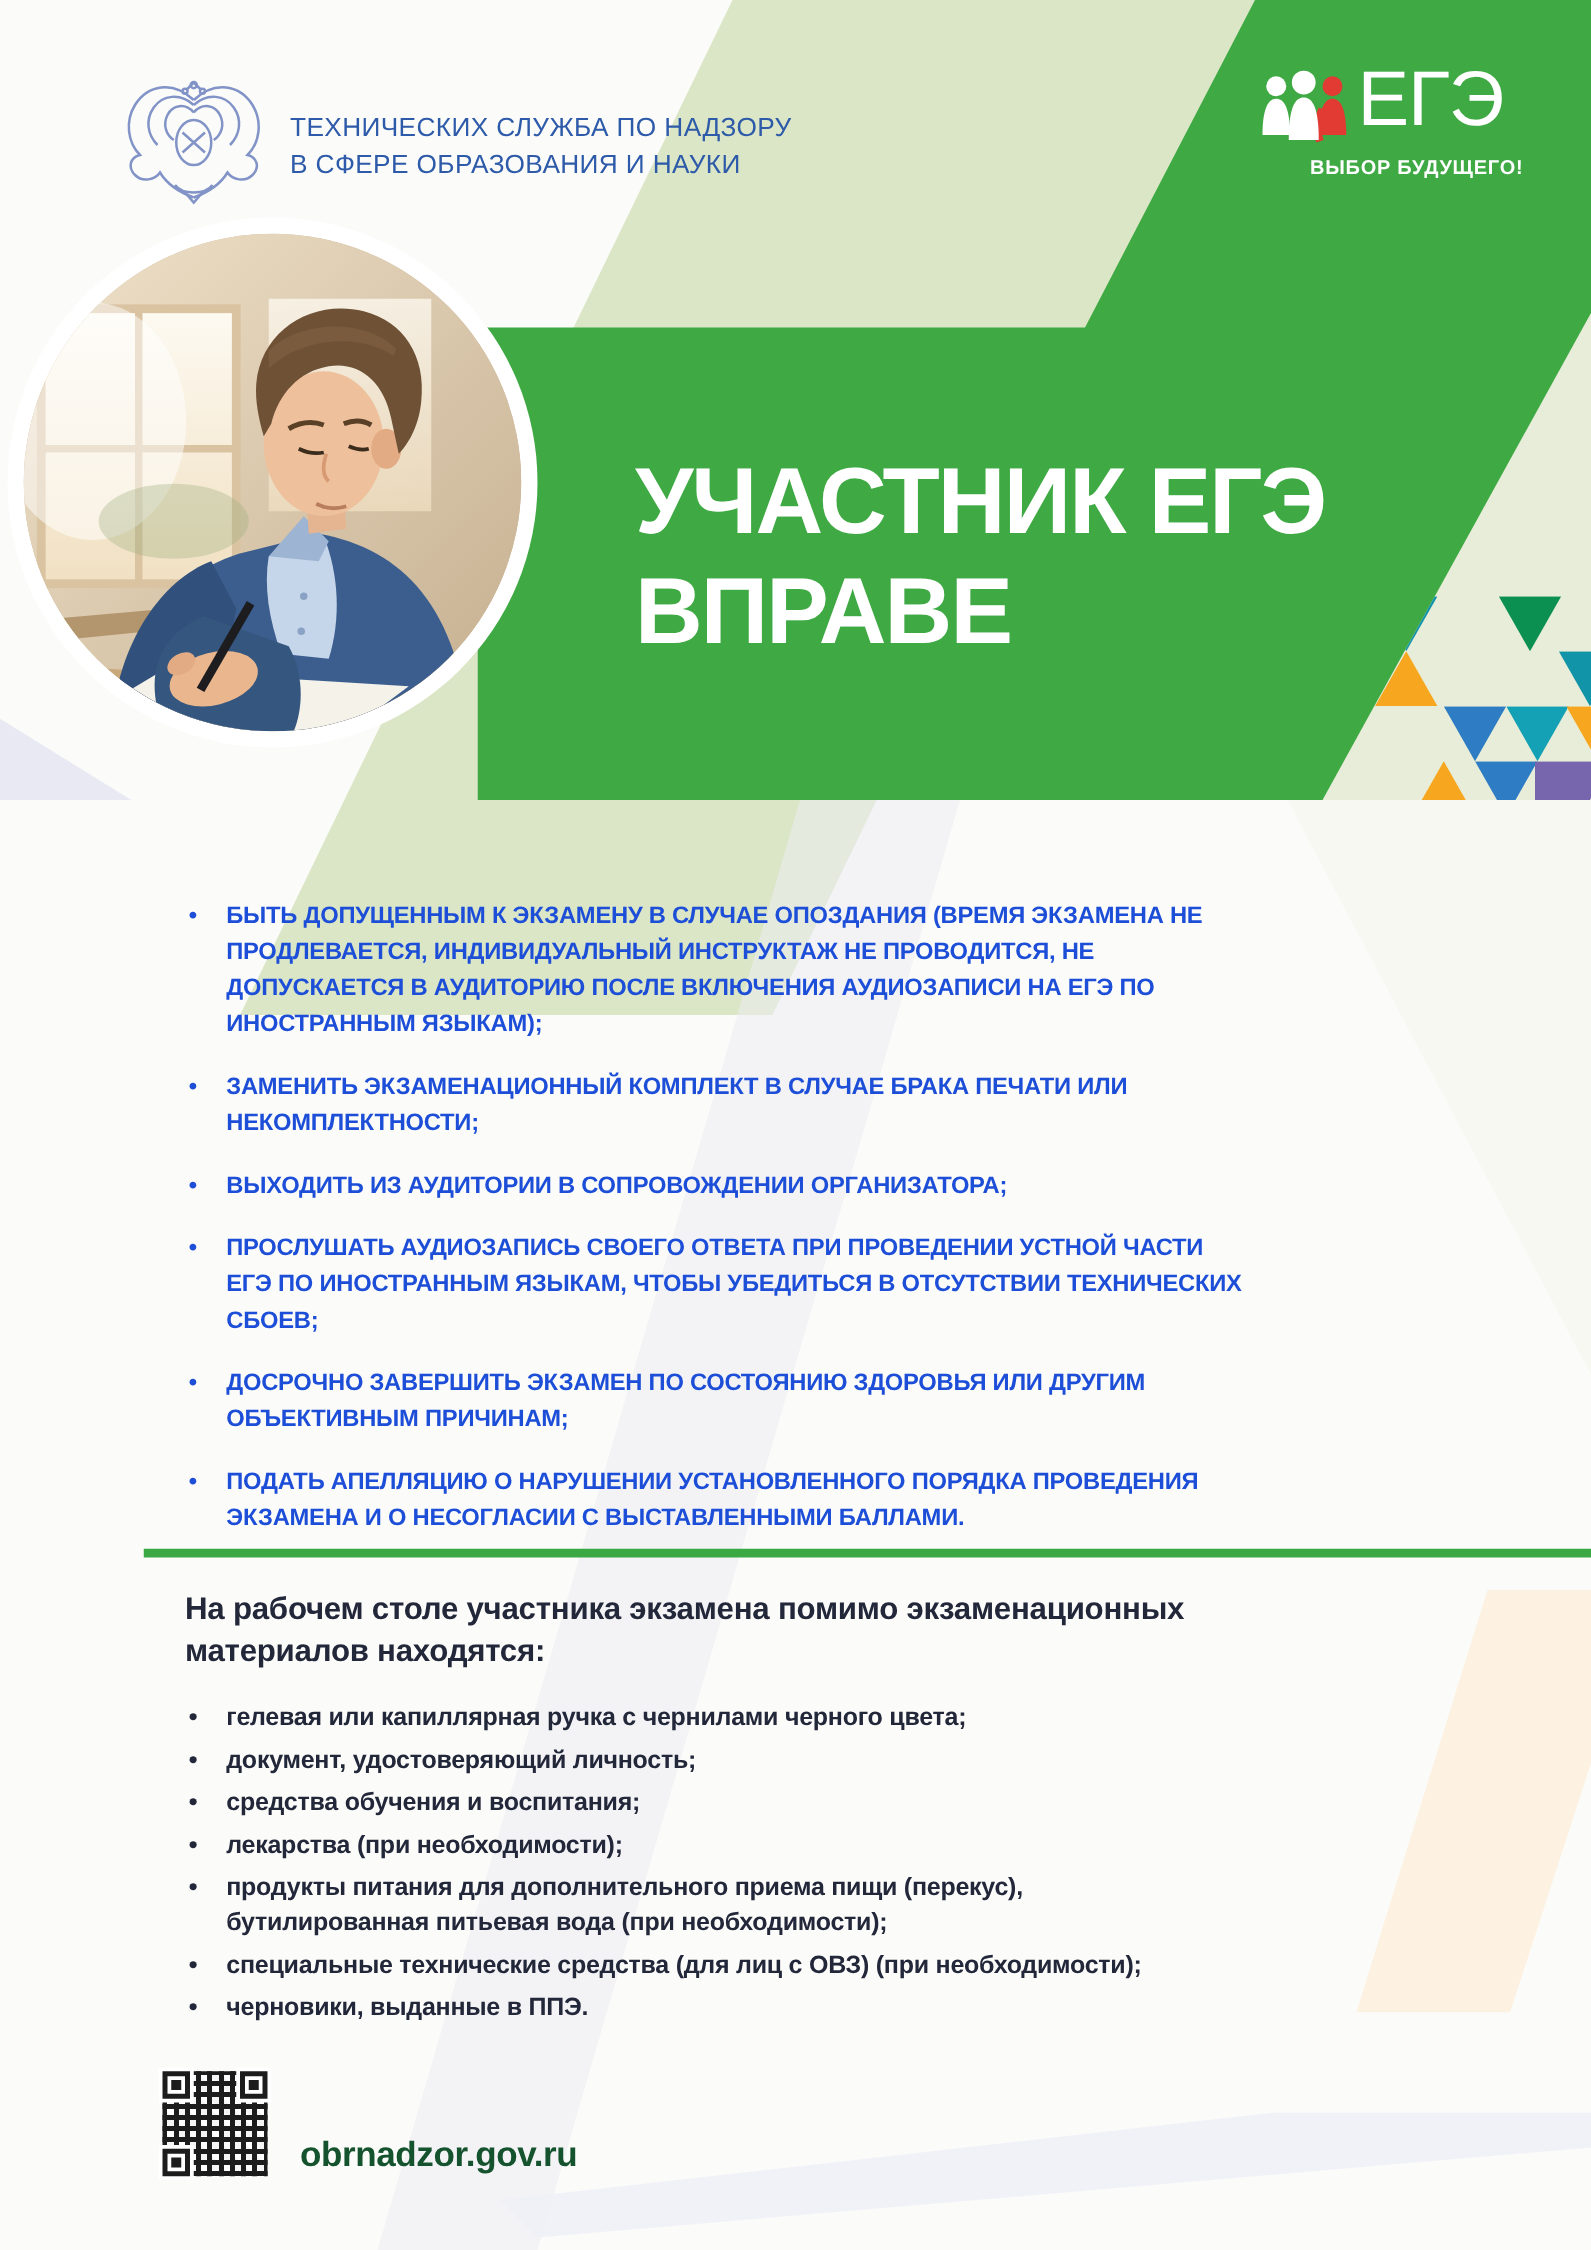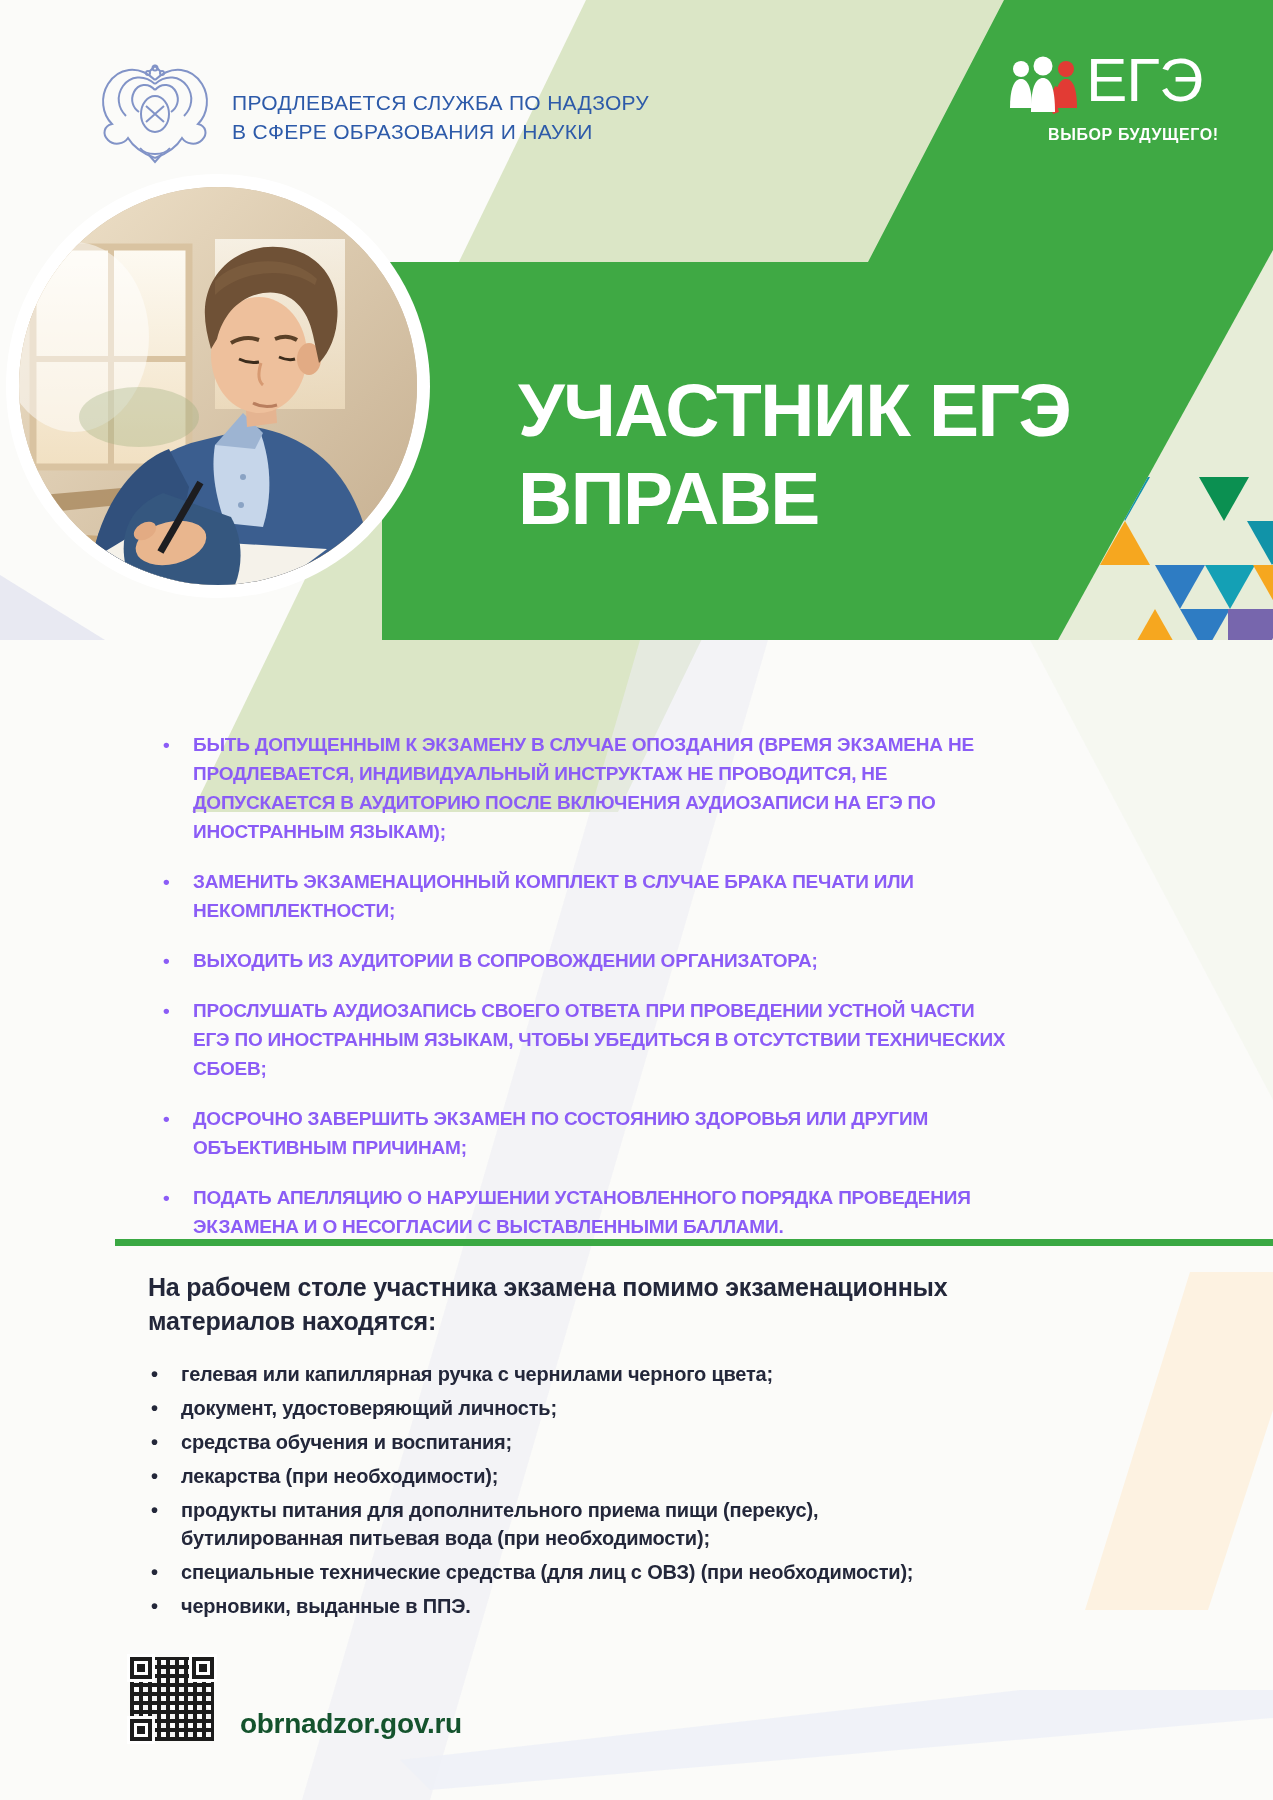--- a/index.html
+++ b/index.html
@@ -49,22 +49,22 @@
   .ege-people{position:absolute;left:0;top:4px;width:78px;height:66px;}
   .ege-text{position:absolute;left:80px;top:-8px;font-size:62px;font-weight:normal;letter-spacing:-1px;}
   .ege-tagline{position:absolute;left:2px;top:74px;font-size:16px;font-weight:bold;letter-spacing:.6px;white-space:nowrap;margin-left:40px;}
 
   
   .photo-ring{left:6px;top:174px;width:424px;height:424px;border-radius:50%;background:#fff;}
   .photo{left:19px;top:187px;width:398px;height:398px;border-radius:50%;overflow:hidden;background:#cdb99d;}
   .hero-title{left:500px;top:348px;color:#fff;font-weight:bold;font-size:75px;line-height:88px;letter-spacing:-1.5px;white-space:nowrap;}
 
   
-  .rights-list{left:148px;top:718px;width:850px;margin:12px;padding:0;list-style:none;
-    color:#8b5cf6;font-weight:bold;font-size:19px;line-height:29px;letter-spacing:-.2px;}
+  .rights-list{left:148px;top:718px;width:850px;margin:0;padding:0;list-style:none;
+    color:#1d4ed8;font-weight:bold;font-size:19px;line-height:29px;letter-spacing:-.2px;}
   .rights-list li{position:relative;padding-left:33px;margin:0 0 21px 0;}
   .rights-list li::before,
   .desk-list li::before{content:"•";position:absolute;left:3px;top:0;}
 
   .divider{left:115px;top:1239px;width:1158px;height:7px;background:#3aa843;}
 
   .desk-heading{left:148px;top:1270px;width:880px;color:#23273a;font-weight:bold;font-size:25px;line-height:34px;letter-spacing:-.2px;}
   .desk-list{left:148px;top:1360px;width:800px;margin:0;padding:0;list-style:none;
     color:#23273a;font-weight:bold;font-size:20px;line-height:28px;letter-spacing:-.2px;}
   .desk-list li{position:relative;padding-left:33px;margin:0 0 6px 0;}
@@ -117,21 +117,21 @@
       <ellipse cx="59" cy="52" rx="14" ry="18"></ellipse>
       <path d="M50,44 L68,60 M68,44 L50,60"></path>
       <path d="M53,10 L59,4 L65,10"></path>
       <circle cx="59" cy="6" r="2.5"></circle>
       <circle cx="52" cy="11" r="2"></circle>
       <circle cx="66" cy="11" r="2"></circle>
       <path d="M44,86 C50,94 68,94 74,86 M52,92 L59,100 L66,92"></path>
     </g>
   </svg>
   <div class="abs org-name">
-    <div>ПРОДЛЕВАЕТСЯ СЛУЖБА ПО НАДЗОРУ</div>
+    <div>ТЕХНИЧЕСКИХ СЛУЖБА ПО НАДЗОРУ</div>
     <div>В СФЕРЕ ОБРАЗОВАНИЯ И НАУКИ</div>
   </div>
 
   <div class="abs ege-logo">
     <svg class="ege-people" viewBox="0 0 78 66">
       <g fill="#ffffff">
         <circle cx="15" cy="13" r="8"></circle>
         <path d="M4,52 C4,30 9,23 15,23 C21,23 26,30 26,52 Z"></path>
       </g>
       <g fill="#e23b34">
@@ -188,21 +188,21 @@
       <path d="M196,108 C220,84 268,78 296,98 L298,92 C272,66 218,70 196,94 Z" fill="#7a5b3d"></path>
       <path d="M212,156 q14,-8 28,-3" stroke="#5a4027" stroke-width="4" fill="none"></path>
       <path d="M256,152 q12,-5 22,1" stroke="#5a4027" stroke-width="4" fill="none"></path>
       <path d="M220,172 q10,5 20,3" stroke="#3c2c1c" stroke-width="3" fill="none"></path>
       <path d="M260,170 q9,4 16,2" stroke="#3c2c1c" stroke-width="3" fill="none"></path>
       <path d="M242,176 q-5,16 2,22" stroke="#d79a72" stroke-width="3" fill="none"></path>
       <path d="M234,216 q11,6 24,2" stroke="#b97e5e" stroke-width="3" fill="none"></path>
     </svg>
   </div>
 
-  <h1 class="abs hero-title" style="margin:18px">
+  <h1 class="abs hero-title" style="margin:8px">
     <span style="display:block">УЧАСТНИК ЕГЭ</span>
     <span style="display:block">ВПРАВЕ</span>
   </h1>
 
   <ul class="abs rights-list">
 
       <li><span>БЫТЬ ДОПУЩЕННЫМ К ЭКЗАМЕНУ В СЛУЧАЕ ОПОЗДАНИЯ (ВРЕМЯ ЭКЗАМЕНА НЕ ПРОДЛЕВАЕТСЯ, ИНДИВИДУАЛЬНЫЙ ИНСТРУКТАЖ НЕ ПРОВОДИТСЯ, НЕ ДОПУСКАЕТСЯ В АУДИТОРИЮ ПОСЛЕ ВКЛЮЧЕНИЯ АУДИОЗАПИСИ НА ЕГЭ ПО ИНОСТРАННЫМ ЯЗЫКАМ);</span></li>
 
       <li><span>ЗАМЕНИТЬ ЭКЗАМЕНАЦИОННЫЙ КОМПЛЕКТ В СЛУЧАЕ БРАКА ПЕЧАТИ ИЛИ НЕКОМПЛЕКТНОСТИ;</span></li>
 

